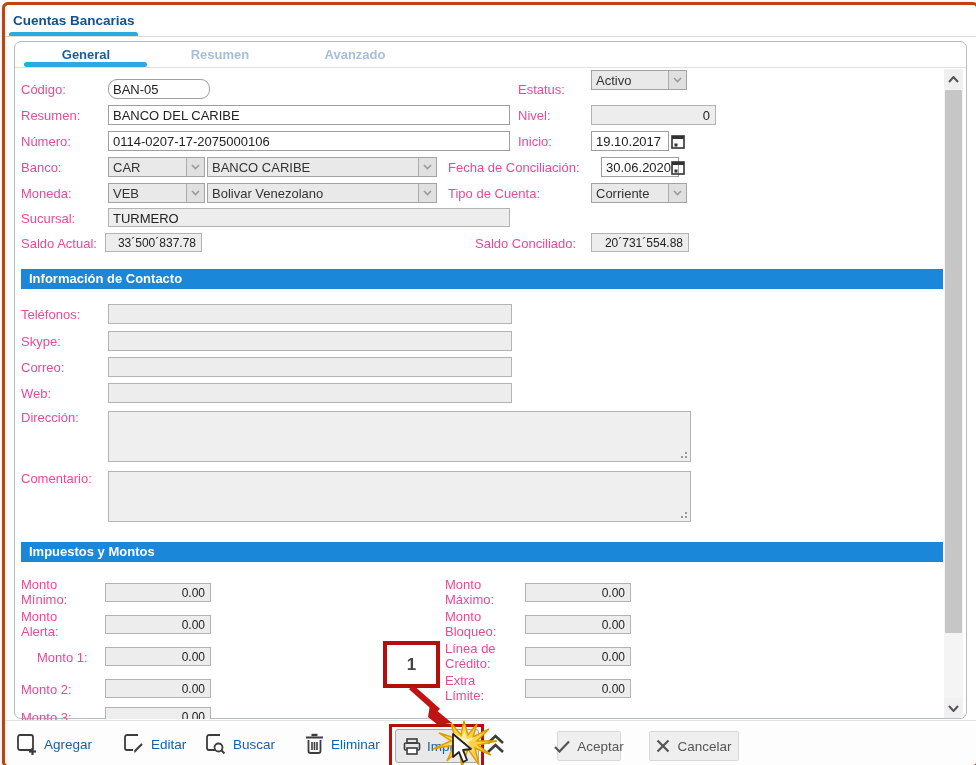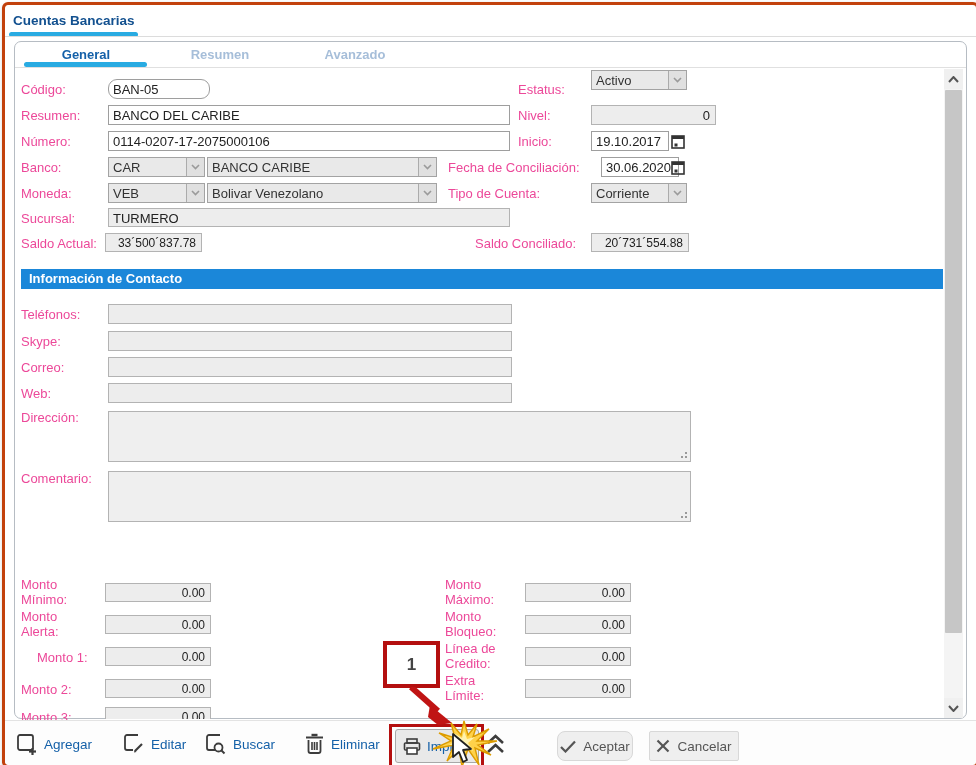--- a/index.html
+++ b/index.html
@@ -185,20 +185,21 @@
   <div class="abs ta" style="left:103px;top:466px;width:583px;height:51px;">
     <span class="grip">
       <svg width="8" height="8" viewBox="0 0 8 8">
           <rect x="5" y="1" width="2" height="2" fill="#999"></rect>
           <rect x="5" y="5" width="2" height="2" fill="#999"></rect>
           <rect x="1" y="5" width="2" height="2" fill="#999"></rect>
         </svg>
     </span>
   </div>
 
+  <div class="abs sec-header" style="left:16px;top:537px;width:922px;">Impuestos y Montos</div>
 
   <div class="abs lbl wrap" style="left:16px;top:572px;width:62px;">Monto Mínimo:</div>
   <div class="abs box gray num" style="left:100px;top:578px;width:106px;height:19px;">0.00</div>
   <div class="abs lbl wrap" style="left:440px;top:572px;width:66px;">Monto Máximo:</div>
   <div class="abs box gray num" style="left:520px;top:578px;width:106px;height:19px;">0.00</div>
 
   <div class="abs lbl wrap" style="left:16px;top:604px;width:62px;">Monto Alerta:</div>
   <div class="abs box gray num" style="left:100px;top:610px;width:106px;height:19px;">0.00</div>
   <div class="abs lbl wrap" style="left:440px;top:604px;width:66px;">Monto Bloqueo:</div>
   <div class="abs box gray num" style="left:520px;top:610px;width:106px;height:19px;">0.00</div>
@@ -290,21 +291,21 @@
   </div>
   <div class="abs red-rect"></div>
 
   <div class="abs" style="left:481px;top:729px;cursor:pointer;">
     <svg width="19" height="21" viewBox="0 0 19 21">
         <polyline points="2,9 9.5,2 17,9" fill="none" stroke="#3c3c3c" stroke-width="2.6"></polyline>
         <polyline points="2,18 9.5,11 17,18" fill="none" stroke="#3c3c3c" stroke-width="2.6"></polyline>
       </svg>
   </div>
 
-  <div class="abs tb-btn-gray" style="left:552px;top:726px;width:76px;height:30px;border-radius:8px;">
+  <div class="abs tb-btn-gray" style="left:552px;top:726px;width:64px;height:30px;">
     <span>
       <svg width="16" height="13" viewBox="0 0 16 13">
           <polyline points="1,7 5.5,11.5 15,1.5" fill="none" stroke="#555" stroke-width="2.2"></polyline>
         </svg>
     </span>
     <span>Aceptar</span>
   </div>
 
   <div class="abs tb-btn-gray" style="left:644px;top:726px;width:90px;height:30px;">
     <span>

